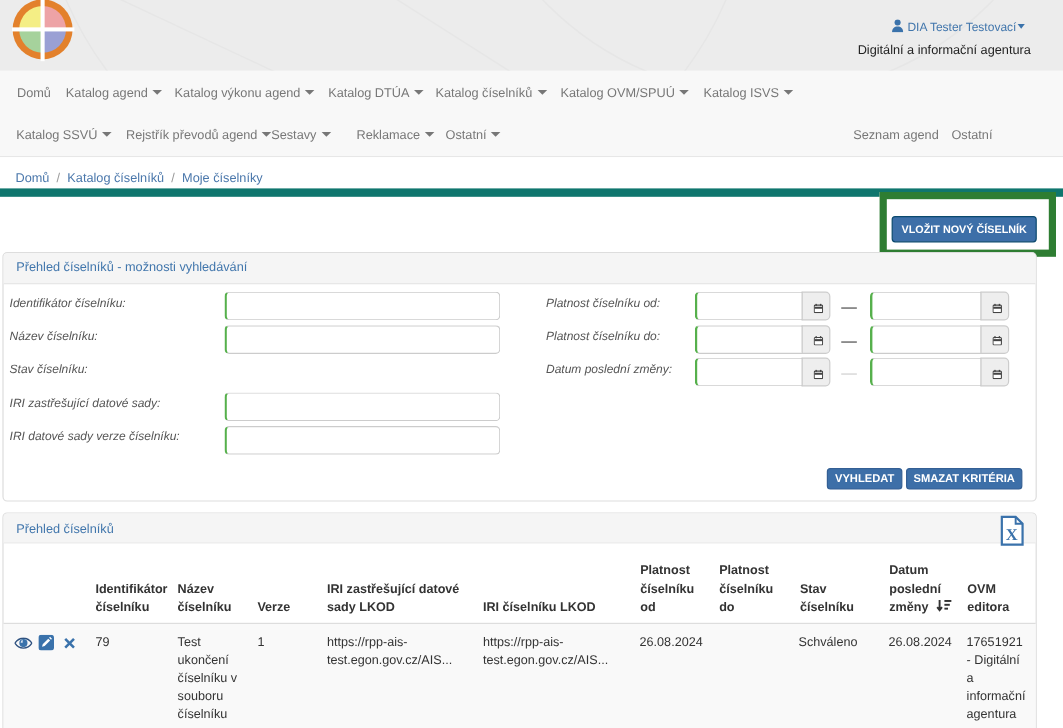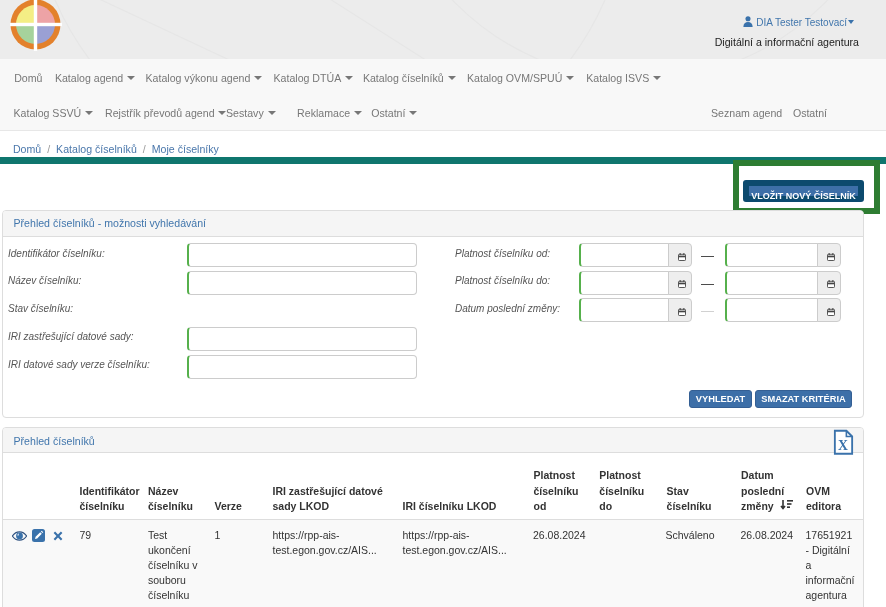--- a/index.html
+++ b/index.html
@@ -20,21 +20,21 @@
 .caret { display:inline-block; width:0; height:0; border-left:4px solid transparent; border-right:4px solid transparent; border-top:4px solid #777; vertical-align:2px; margin-left:1px; }
 
 
 #crumb { position:absolute; left:0; top:131px; width:886px; height:33px; background:#fff; border-bottom:7px solid #0f766e; }
 #crumb .in { position:absolute; left:12.9px; top:11.5px; }
 #crumb a { color:#4a77ab; text-decoration:none; }
 #crumb .sep { color:#999; padding:0 6px; }
 
 
 #greenbox { position:absolute; left:733px; top:160px; width:147px; height:54px; border:6px solid #2e7d32; background:#fff; }
-#btn-new { position:absolute; left:743px; top:180px; width:121px; height:22px; background:#3d6fa8; border:6px solid #0c4a6e; border-radius:3px; color:#fff; font-size:9px; font-weight:bold; text-align:center; line-height:20px; white-space:nowrap; }
+#btn-new { position:absolute; left:743px; top:180px; width:121px; height:22px; background:#3d6fa8; border:1px solid #0c4a6e; border-radius:3px; color:#fff; font-size:9px; font-weight:bold; text-align:center; line-height:20px; white-space:nowrap; }
 
 
 .panel { position:absolute; left:2px; width:862px; background:#fff; border:1px solid #ddd; border-radius:4px; }
 .phead { height:26px; background:#f5f5f5; border-bottom:1px solid #ddd; border-radius:3px 3px 0 0; }
 .ptitle { position:absolute; left:10.5px; color:#4176ac; font-size:10.6px; }
 #panel1 { top:210px; height:208px; }
 #panel2 { top:427px; height:185px; }
 
 .flabel { position:absolute; color:#555; font-size:10px;font-style:italic; }
 .finput { position:absolute; height:24px; background:#fff; border:1px solid #ccc; border-radius:4px; }

